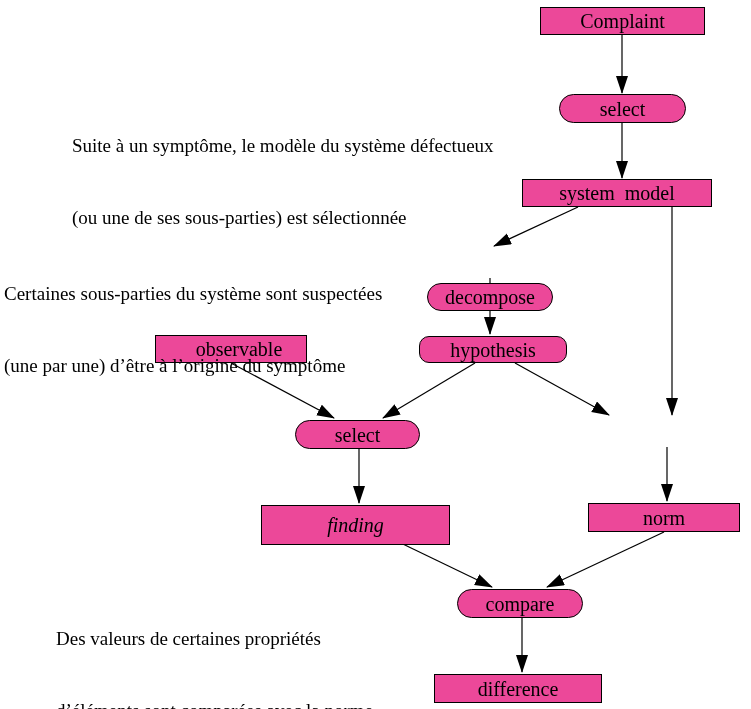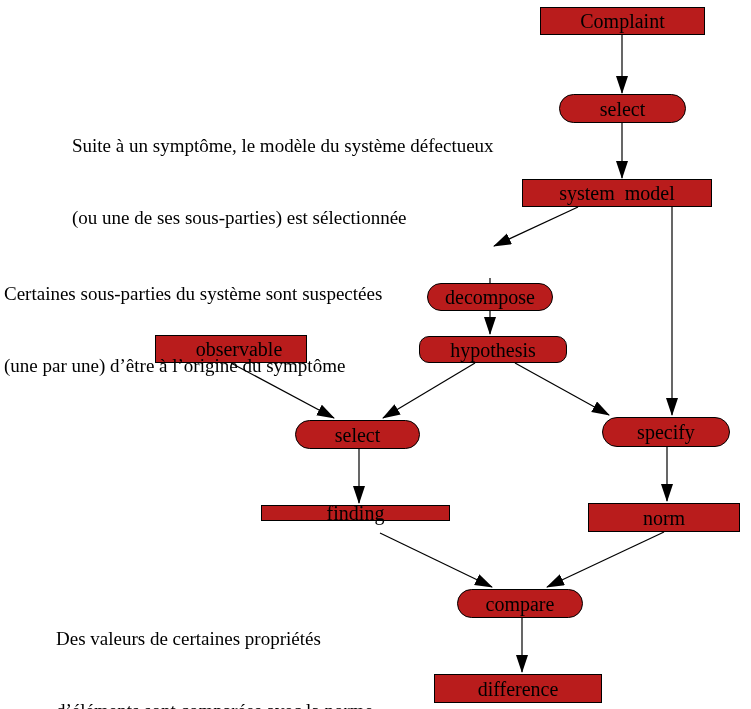--- a/index.html
+++ b/index.html
@@ -21,21 +21,21 @@
     left: 0;
     top: 0;
     width: 751px;
     height: 709px;
     pointer-events: none;
   }
   .node {
     position: absolute;
     box-sizing: border-box;
     border: 1px solid #000000;
-    background: #b91c1c;
+    background: #ec4899;
     display: flex;
     align-items: center;
     justify-content: center;
     font-size: 20px;
     line-height: 1;
     white-space: pre;
   }
   .stadium {
     border-radius: 15px;
   }
@@ -47,21 +47,21 @@
   }
   
   #node-complaint    { left: 540px; top: 7px;   width: 165px; height: 28px; }
   #node-select-top   { left: 559px; top: 94px;  width: 127px; height: 29px; }
   #node-system-model { left: 522px; top: 179px; width: 190px; height: 28px; }
   #node-decompose    { left: 427px; top: 250px; width: 126px; height: 28px; margin-top: 33px; }
   #node-observable   { left: 155px; top: 335px; width: 152px; height: 28px; padding-left: 16px; }
   #node-hypothesis   { left: 419px; top: 336px; width: 148px; height: 27px; border-radius: 10px; }
   #node-select-mid   { left: 295px; top: 420px; width: 125px; height: 29px; }
   #node-specify      { left: 602px; top: 417px; width: 128px; height: 30px; }
-  #node-finding      { left: 261px; top: 505px; width: 189px; height: 16px; }
+  #node-finding      { left: 261px; top: 505px; width: 189px; height: 40px; font-style: italic; }
   #node-norm         { left: 588px; top: 503px; width: 152px; height: 29px; }
   #node-compare      { left: 457px; top: 589px; width: 126px; height: 29px; }
   #node-difference   { left: 434px; top: 674px; width: 168px; height: 29px; }
   
   #note-symptom { left: 56px; top: 86px; margin-left: 16px;  }
   #note-suspect { left: 4px;  top: 234px; }
   #note-compare { left: 56px; top: 579px; }
 </style>
 </head>
 <body>
@@ -91,21 +91,20 @@
     </g>
   </svg>
 
   <div class="node" id="node-complaint">Complaint</div>
   <div class="node stadium" id="node-select-top">select</div>
   <div class="node" id="node-system-model">system  model</div>
   <div class="node stadium" id="node-decompose">decompose</div>
   <div class="node" id="node-observable">observable</div>
   <div class="node" id="node-hypothesis">hypothesis</div>
   <div class="node stadium" id="node-select-mid">select</div>
-  <div class="node stadium" id="node-specify">specify</div>
   <div class="node" id="node-finding">finding</div>
   <div class="node" id="node-norm">norm</div>
   <div class="node stadium" id="node-compare">compare</div>
   <div class="node" id="node-difference">difference</div>
 
   <div class="note" id="note-symptom">
     <div>Suite à un symptôme, le modèle du système défectueux</div>
     <div>(ou une de ses sous-parties) est sélectionnée</div>
   </div>
   <div class="note" id="note-suspect">

